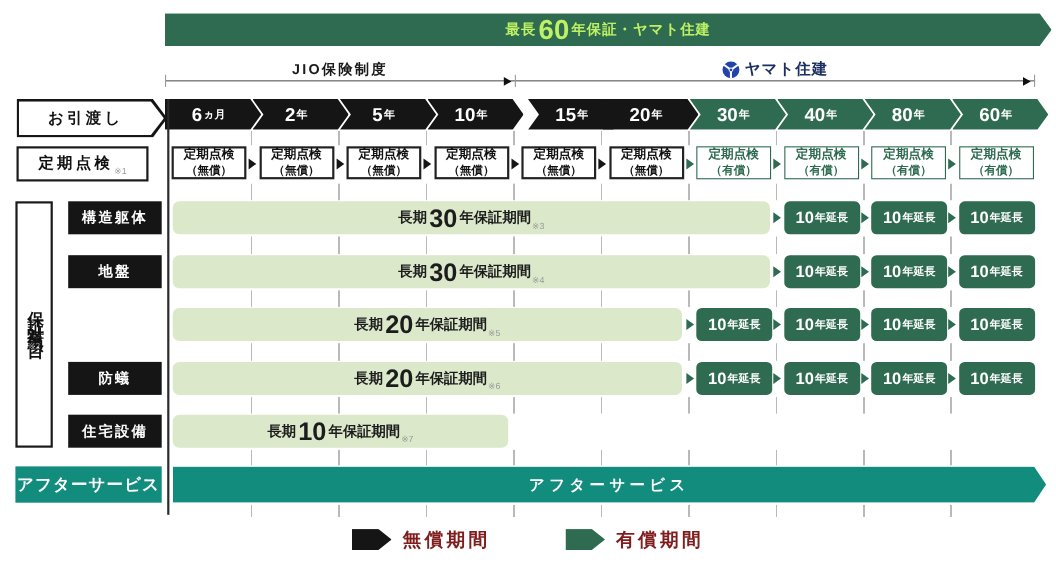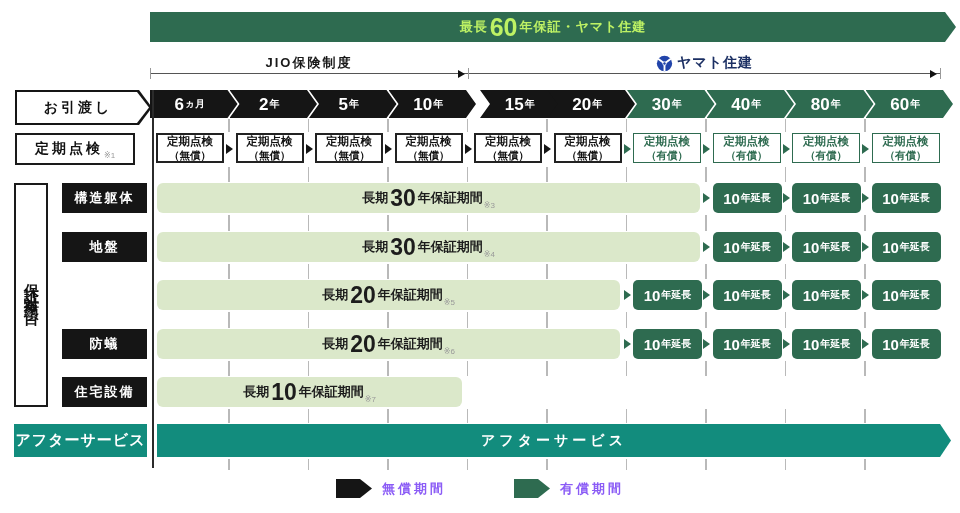--- a/index.html
+++ b/index.html
@@ -77,21 +77,21 @@
   .as-bar{position:absolute;left:157px;top:424px;width:794px;height:33px;background:#128c7d;color:#fff;
     clip-path:polygon(0 0,calc(100% - 11px) 0,100% 50%,calc(100% - 11px) 100%,0 100%);
     display:flex;align-items:center;justify-content:center;font-size:14px;font-weight:bold;letter-spacing:4px;z-index:2;}
 
   
   .legend{position:absolute;left:0;top:479px;width:960px;display:flex;justify-content:center;gap:68px;align-items:center;}
   .legend .item{display:flex;align-items:center;gap:10px;}
   .pent{width:36px;height:19px;clip-path:polygon(0 0,calc(100% - 12px) 0,100% 50%,calc(100% - 12px) 100%,0 100%);}
   .pent.black{background:#151515;}
   .pent.green{background:#2e6b50;}
-  .legend .txt{font-size:13px;font-weight:bold;letter-spacing:3px;color:#8b5cf6;}
+  .legend .txt{font-size:17px;font-weight:bold;letter-spacing:3px;color:#7f1d1d;}
 
   
   .ticks{position:absolute;left:150px;width:792px;z-index:0;
     background:repeating-linear-gradient(to right,transparent 0px,transparent 78px,#b9b9b9 78px,#b9b9b9 79.5px);}
   .vline{position:absolute;left:151.5px;top:90px;width:2px;height:378px;background:#2b2b2b;z-index:1;}
 
   .logo-icon{width:17px;height:17px;display:inline-block;}
 </style>
 </head>
 <body>

